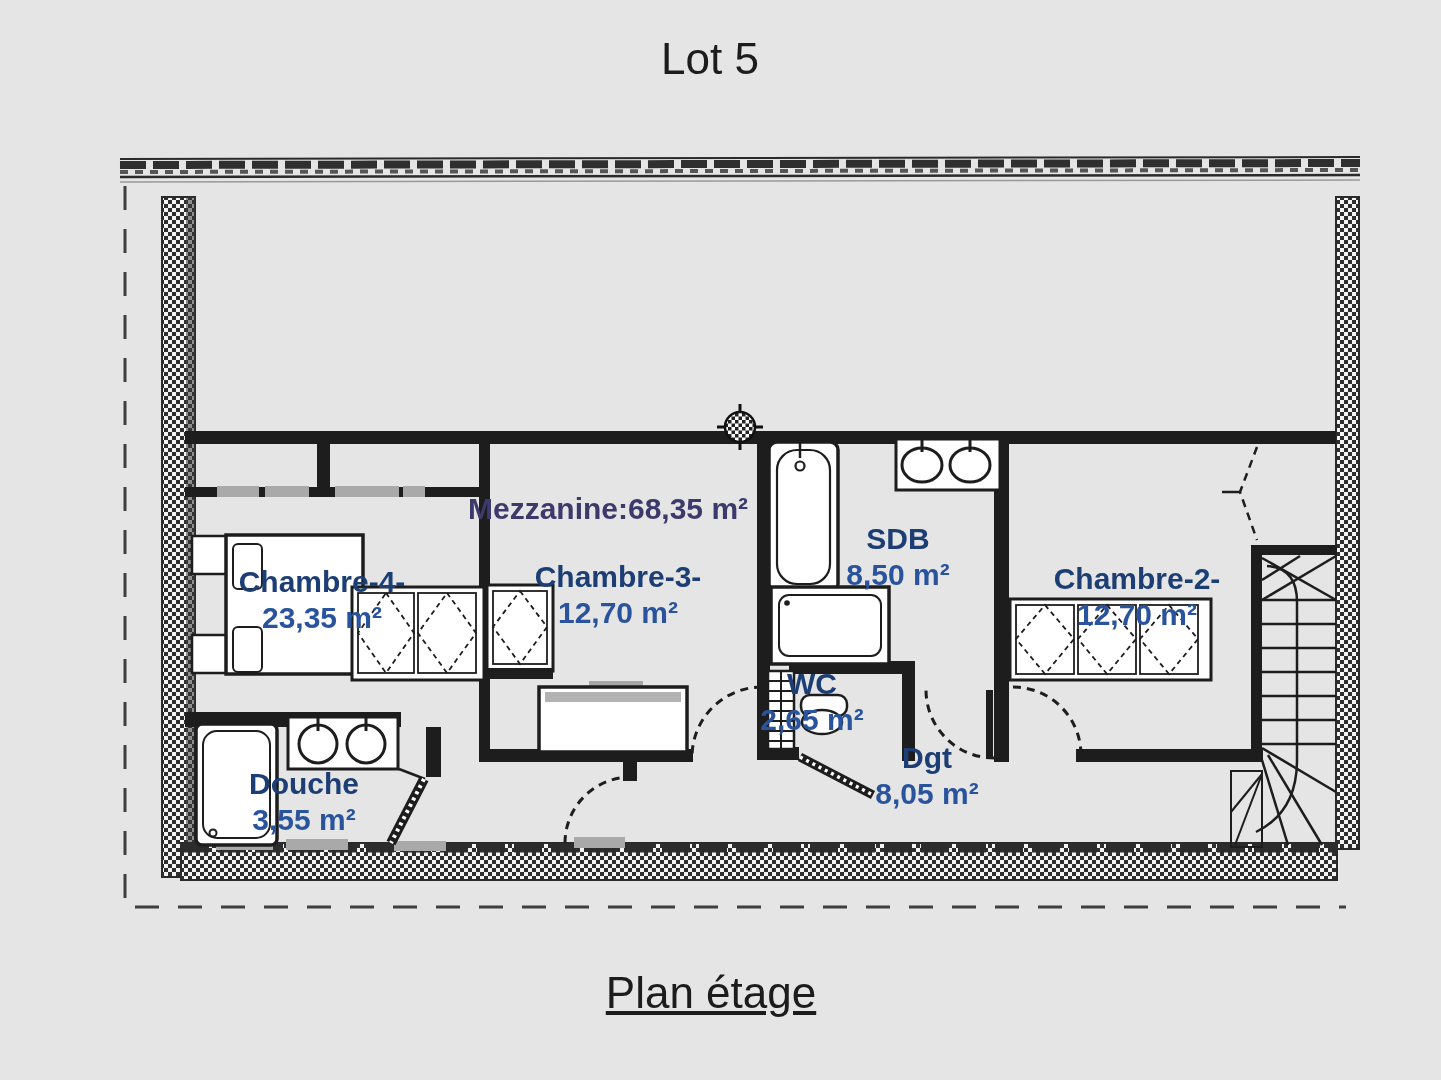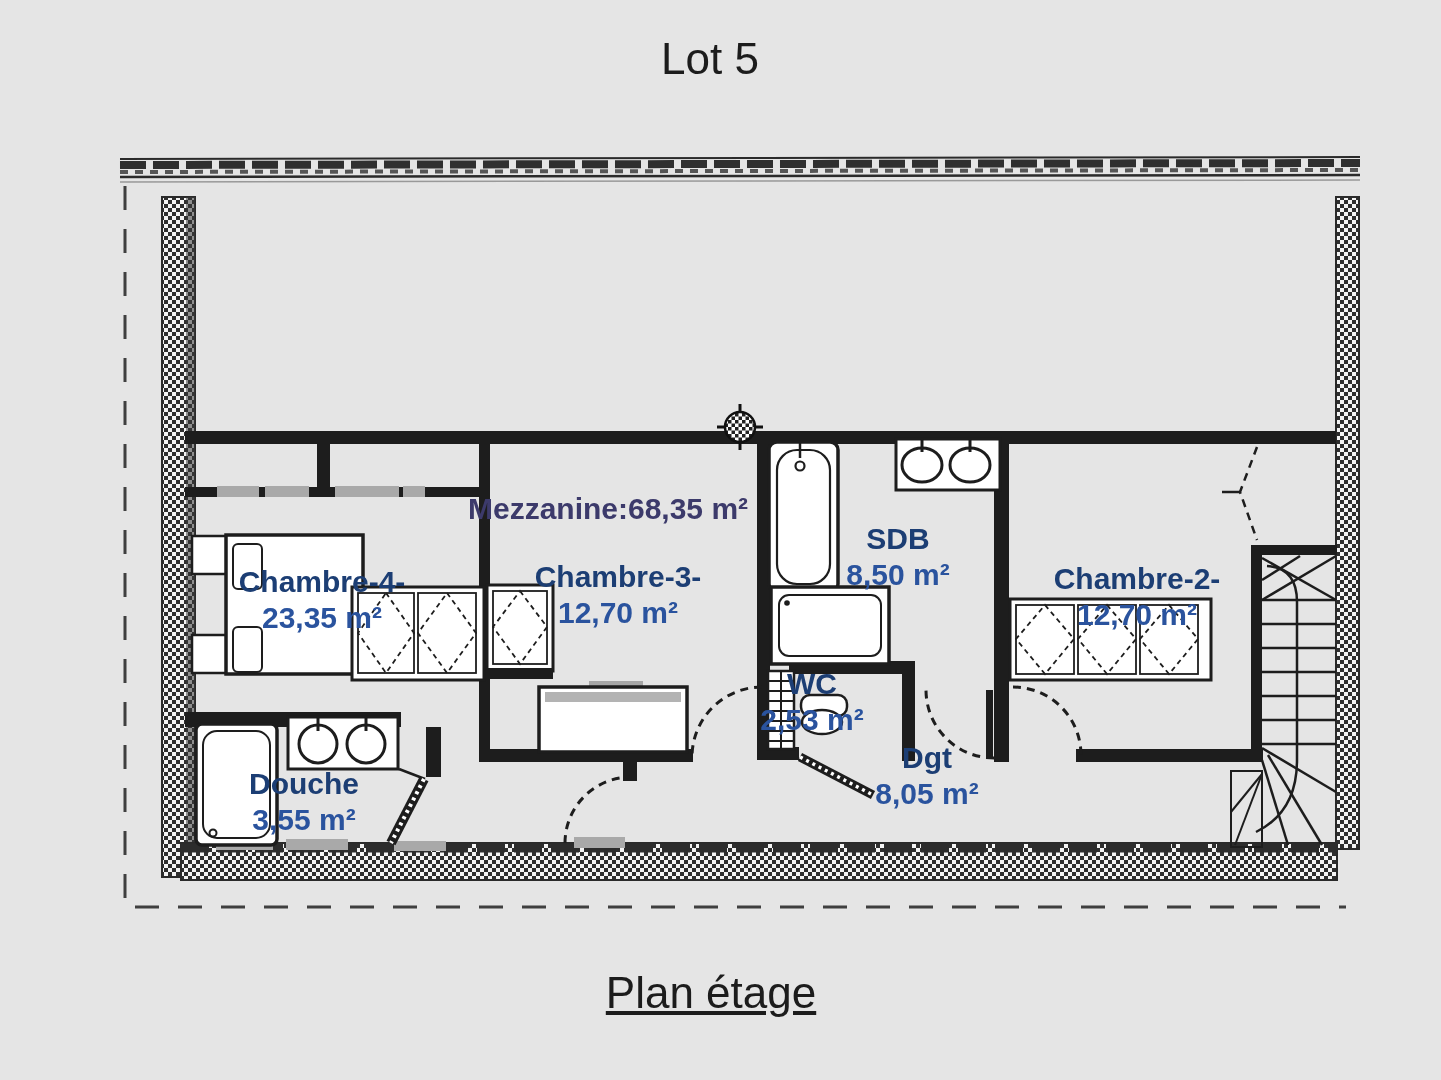--- a/index.html
+++ b/index.html
@@ -241,21 +241,21 @@
     <div class="room-area">12,70 m²</div>
   </div>
 
   <div class="room-label" style="left:898px;top:521px;text-align:center;">
     <div class="room-name">SDB</div>
     <div class="room-area">8,50 m²</div>
   </div>
 
   <div class="room-label" style="left:812px;top:666px;">
     <div class="room-name">WC</div>
-    <div class="room-area">2,53 m²</div>
+    <div class="room-area">2,65 m²</div>
   </div>
 
   <div class="room-label" style="left:1137px;top:561px;">
     <div class="room-name">Chambre-2-</div>
     <div class="room-area">12,70 m²</div>
   </div>
 
   <div class="room-label" style="left:296px;top:766px;margin-left:8px;">
     <div class="room-name">Douche</div>
     <div class="room-area">3,55 m²</div>

